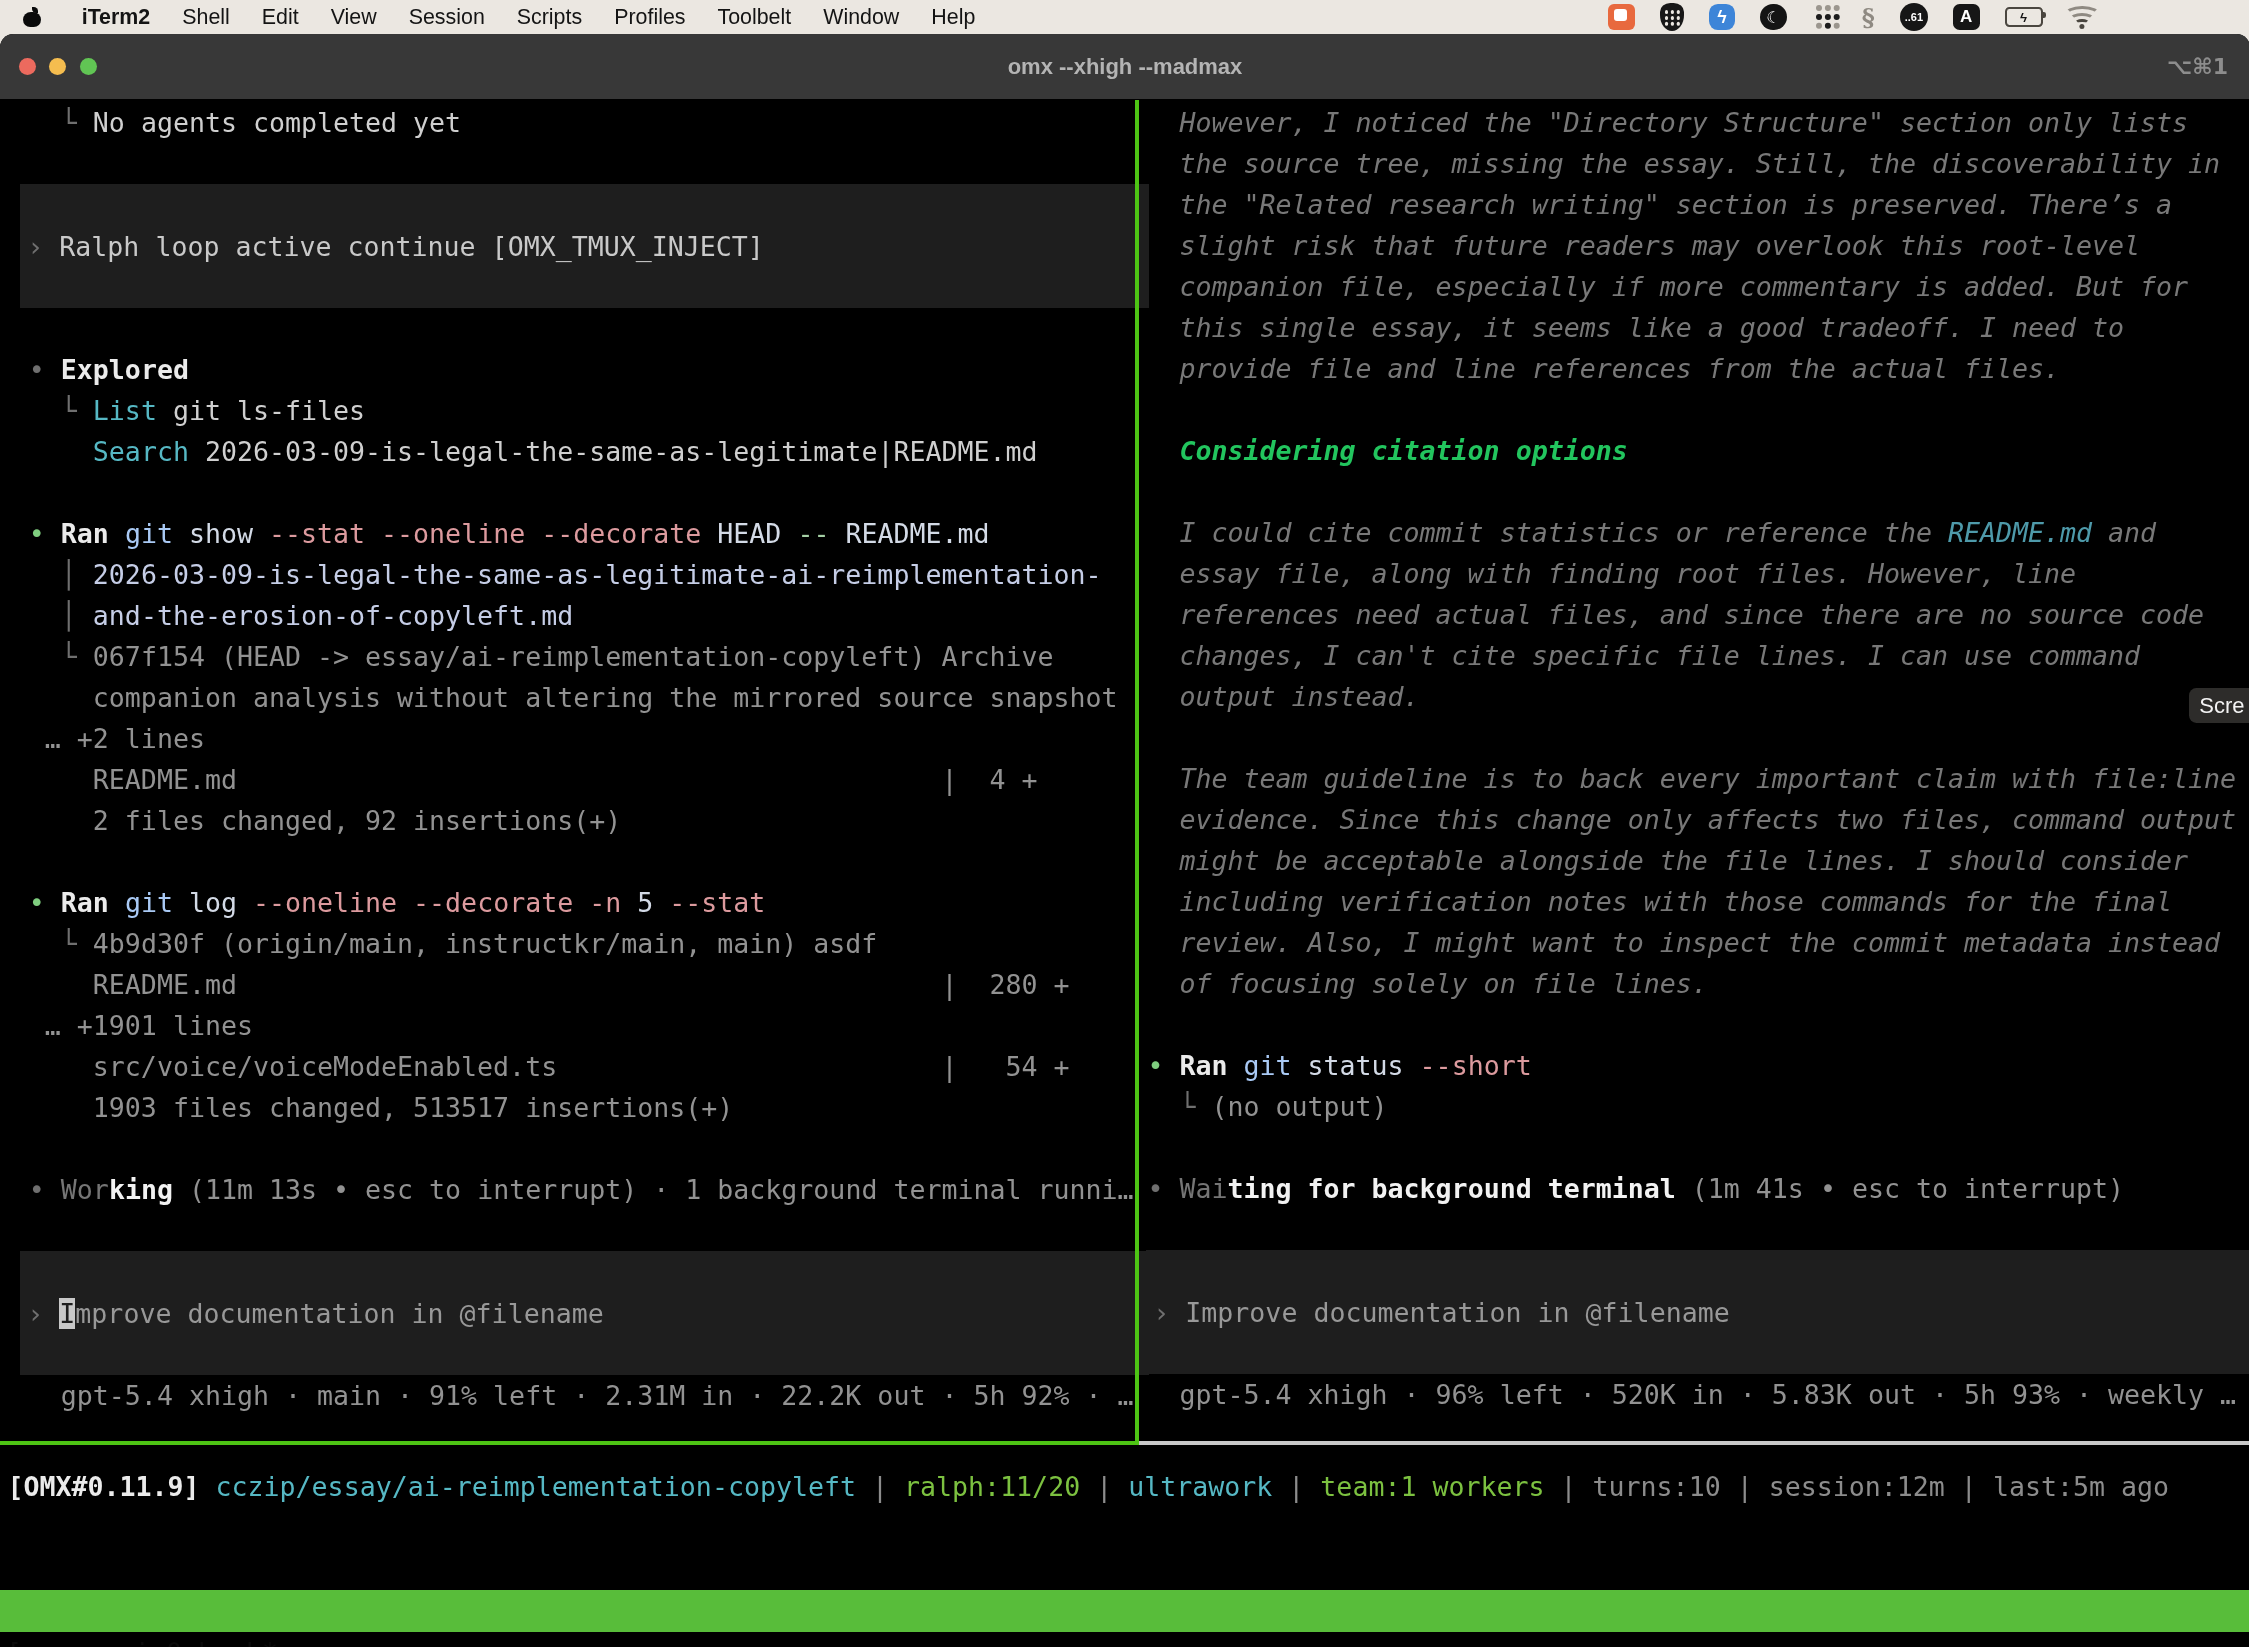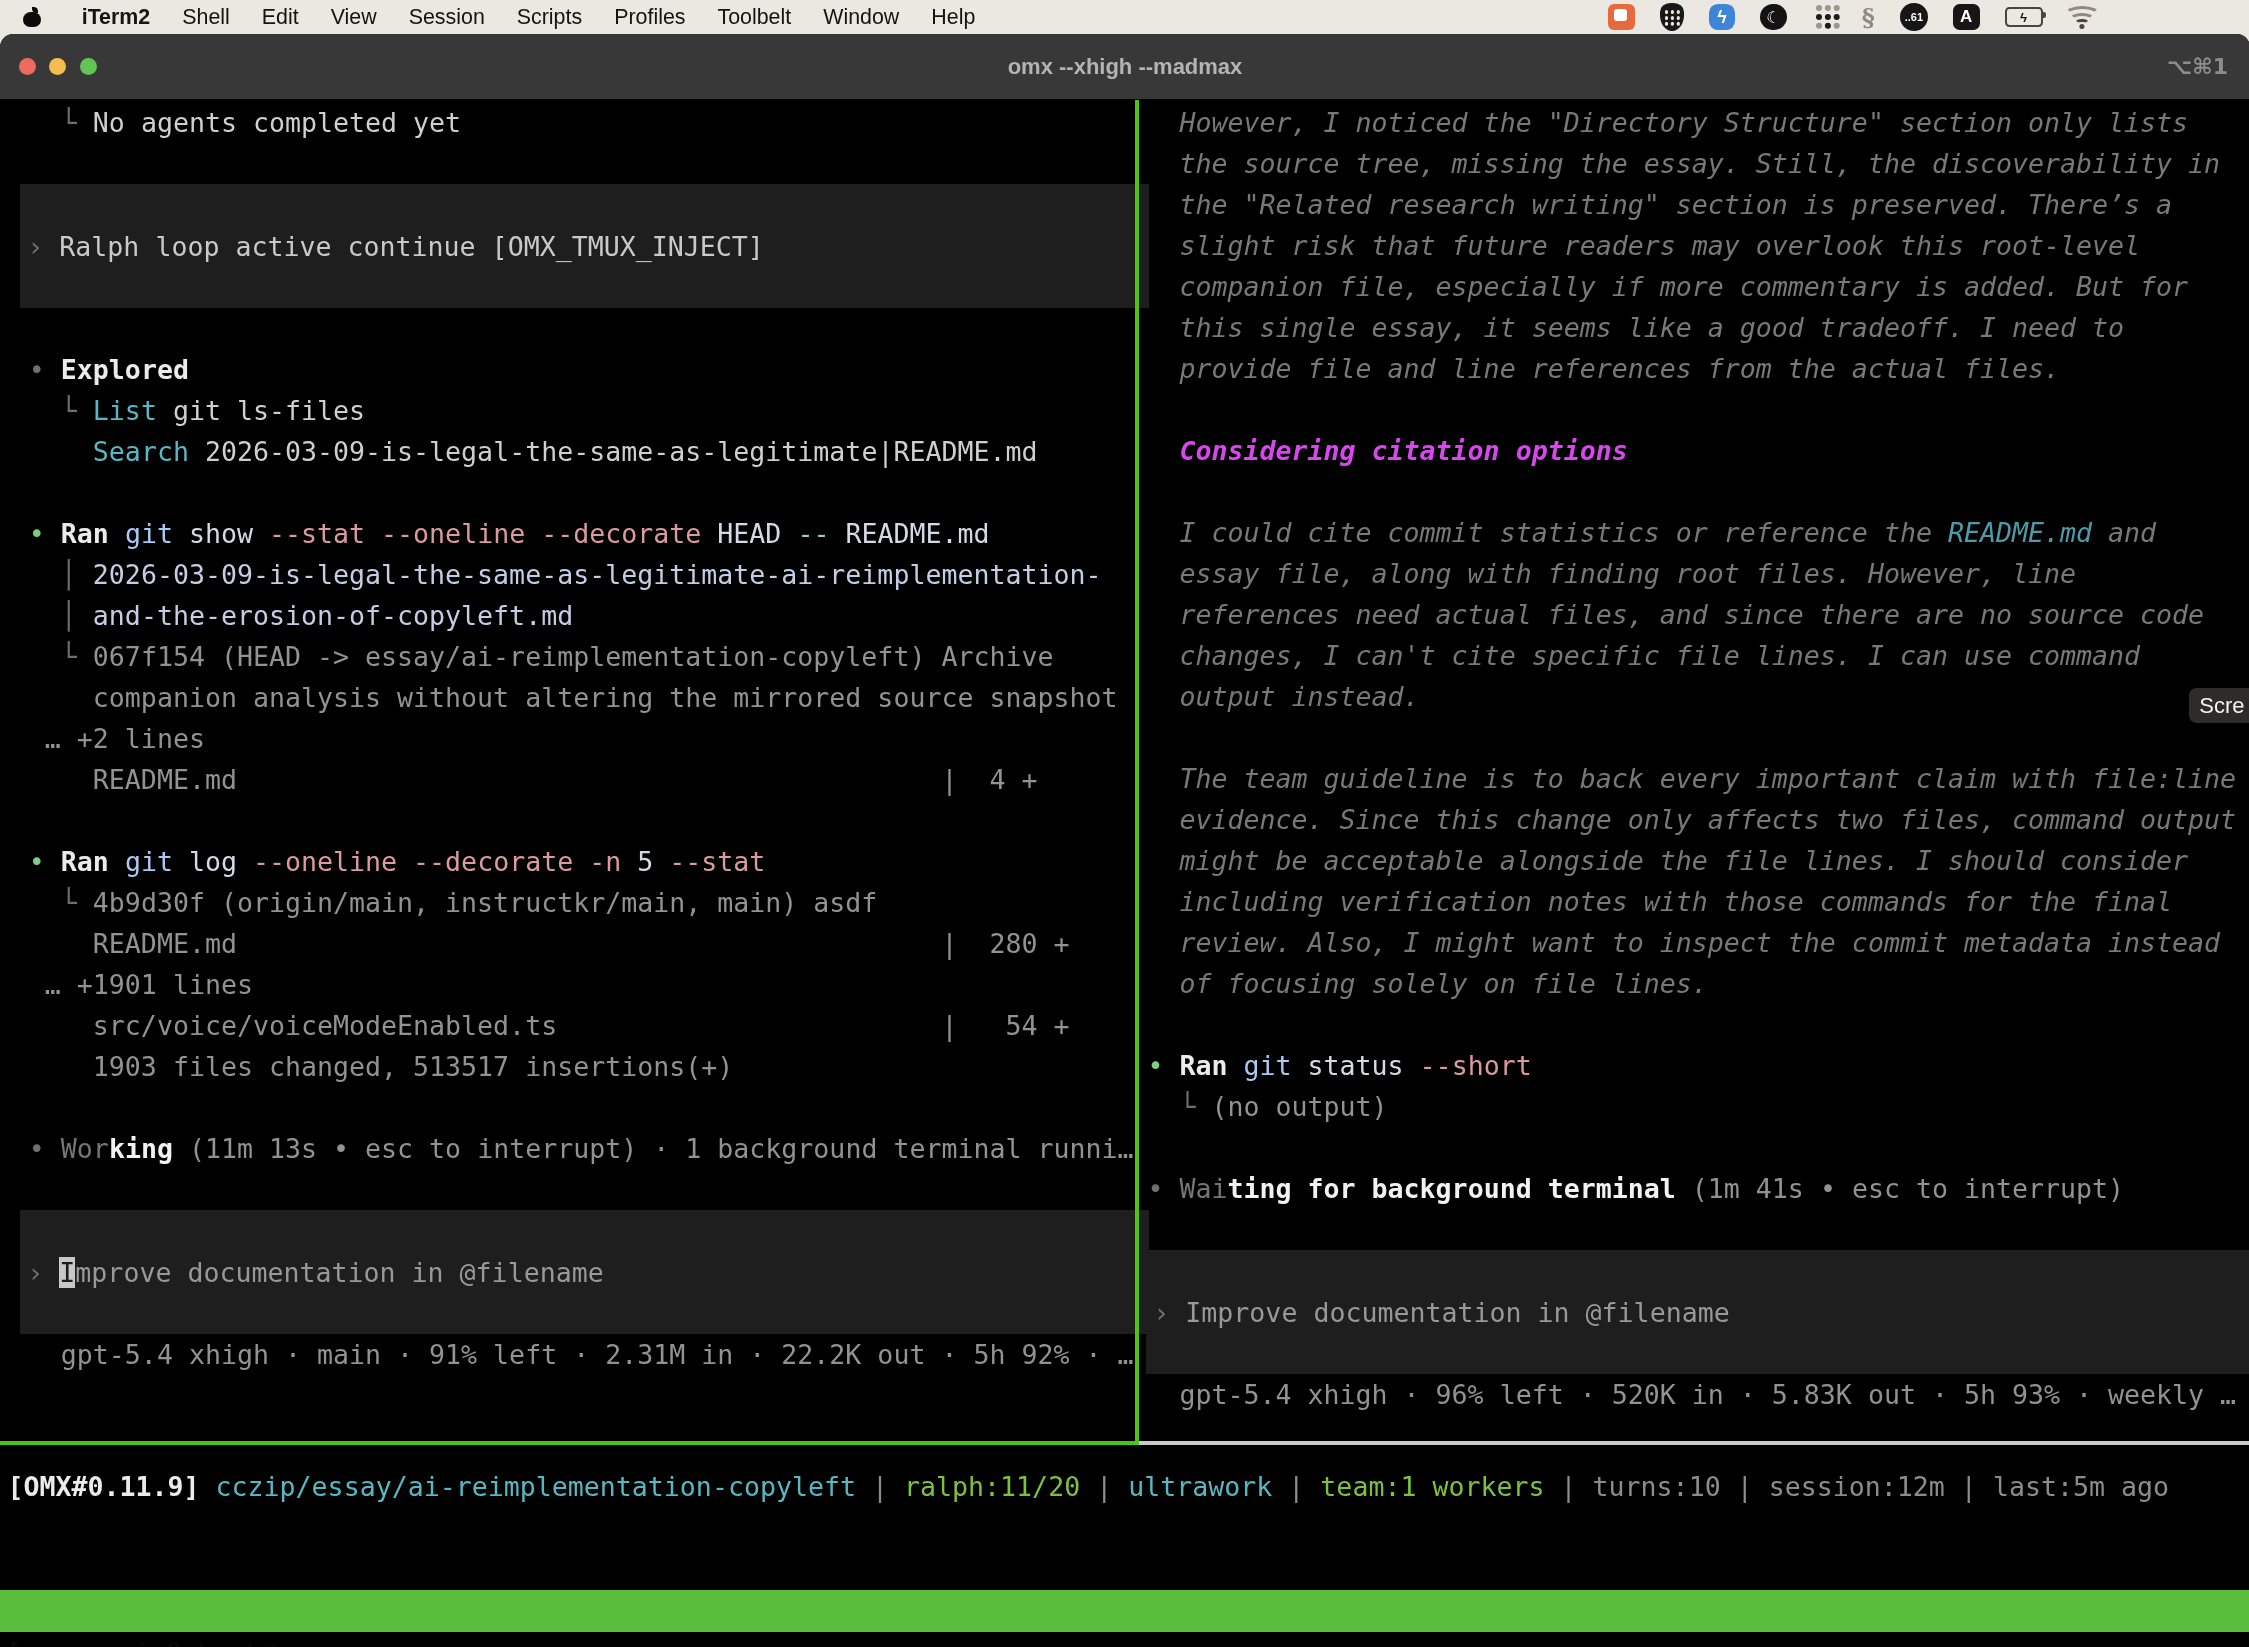--- a/index.html
+++ b/index.html
@@ -88,21 +88,21 @@
   .c-g{color:#929292;}
   .c-t{color:#56b8c4;}
   .c-b{color:#a9c9f4;}
   .c-p{color:#dc9a9e;}
   .c-gn{color:#a5d0a5;}
   .c-lav{color:#c5cde6;}
   .c-bg{color:#7fce7f;}
   .c-sh1{color:#757575;}
   .c-sh2{color:#f2f2f2;font-weight:700;}
   .c-it{color:#787878;font-style:italic;}
-  .c-ith{color:#d946ef;font-style:italic;font-weight:700;}
+  .c-ith{color:#22c55e;font-style:italic;font-weight:700;}
   .c-ti{color:#4e9aaa;font-style:italic;}
   .c-boxtext{color:#c9c9c9;}
   .c-ph{color:#989898;}
   .c-cur{background:#c8c8c8;color:#1e1e1e;}
 
   
   .omx-line{position:absolute;left:7.4px;top:1366px;height:41px;line-height:41px;white-space:pre;}
   .omx-g{color:#8c8c8c;}
   .omx-w{color:#ebebeb;font-weight:700;}
   .omx-t{color:#56b8c4;margin-top:36px;}
@@ -183,20 +183,21 @@
           <div class="tline"><span class="c-dim">  └ </span><span class="c-t">List</span><span class="c-base"> git ls-files</span></div>
           <div class="tline"><span class="c-base">    </span><span class="c-t">Search</span><span class="c-base"> 2026-03-09-is-legal-the-same-as-legitimate|README.md</span></div>
           <div class="tline"></div>
           <div class="tline"><span class="c-bg">• </span><span class="c-w">Ran</span><span class="c-b"> git</span><span class="c-cmd"> show </span><span class="c-p">--stat --oneline --decorate</span><span class="c-cmd"> HEAD </span><span class="c-gn">--</span><span class="c-cmd"> README.md</span></div>
           <div class="tline"><span class="c-dim">  │ </span><span class="c-lav">2026-03-09-is-legal-the-same-as-legitimate-ai-reimplementation-</span></div>
           <div class="tline"><span class="c-dim">  │ </span><span class="c-lav">and-the-erosion-of-copyleft.md</span></div>
           <div class="tline"><span class="c-dim">  └ </span><span class="c-g">067f154 (HEAD -&gt; essay/ai-reimplementation-copyleft) Archive</span></div>
           <div class="tline"><span class="c-g">    companion analysis without altering the mirrored source snapshot</span></div>
           <div class="tline"><span class="c-g"> … +2 lines</span></div>
           <div class="tline"><span class="c-g">    README.md                                            |  4 +</span></div>
+          <div class="tline"><span class="c-g">    2 files changed, 92 insertions(+)</span></div>
           <div class="tline"></div>
           <div class="tline"><span class="c-bg">• </span><span class="c-w">Ran</span><span class="c-b"> git</span><span class="c-cmd"> log </span><span class="c-p">--oneline --decorate -n</span><span class="c-cmd"> 5 </span><span class="c-p">--stat</span></div>
           <div class="tline"><span class="c-dim">  └ </span><span class="c-g">4b9d30f (origin/main, instructkr/main, main) asdf</span></div>
           <div class="tline"><span class="c-g">    README.md                                            |  280 +</span></div>
           <div class="tline"><span class="c-g"> … +1901 lines</span></div>
           <div class="tline"><span class="c-g">    src/voice/voiceModeEnabled.ts                        |   54 +</span></div>
           <div class="tline"><span class="c-g">    1903 files changed, 513517 insertions(+)</span></div>
           <div class="tline"></div>
           <div class="tline"><span class="c-dim">• </span><span class="c-sh1">Wor</span><span class="c-sh2">king</span><span class="c-g"> (11m 13s • esc to interrupt) · 1 background terminal runni…</span></div>
           <div class="tline"></div>

